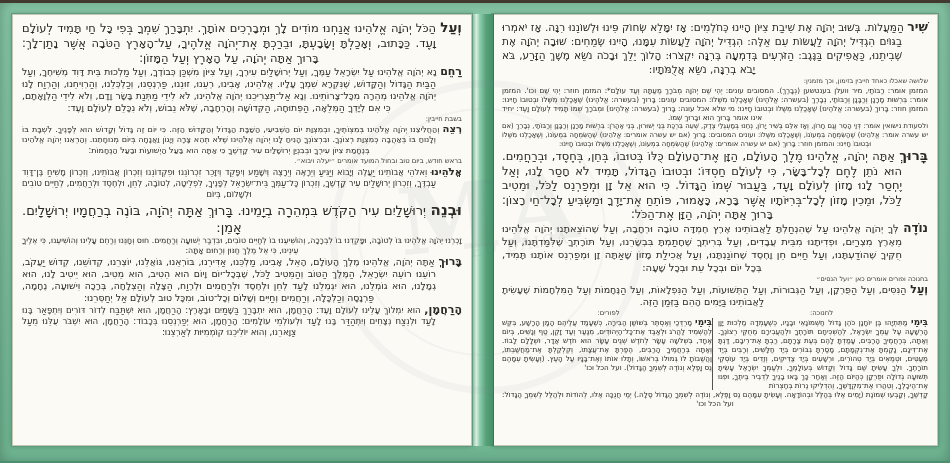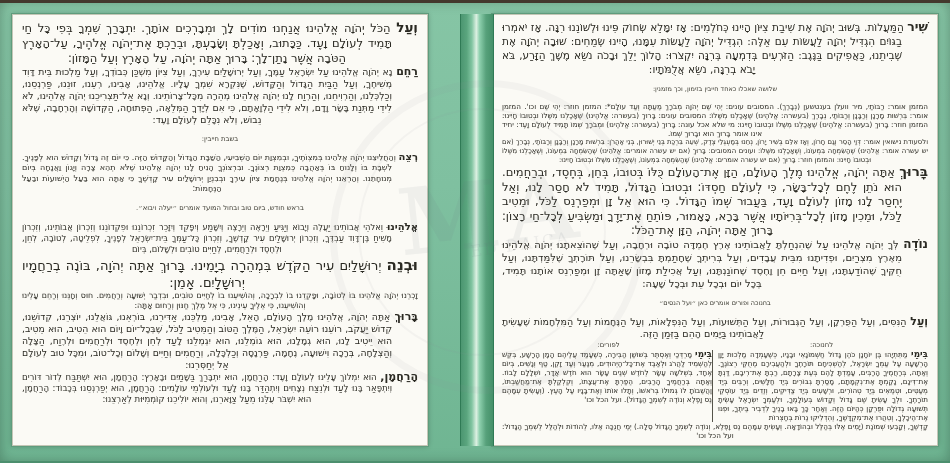--- a/index.html
+++ b/index.html
@@ -5,30 +5,30 @@
   html,body{margin:0;padding:0;background:#6d6d6d;}
   body{width:950px;height:463px;overflow:hidden;font-family:"DejaVu Sans",sans-serif;}
   .spread{position:relative;width:950px;height:463px;
     background:linear-gradient(180deg,#86c5a5 0%,#7fc0a0 40%,#6fb592 100%);
     box-shadow:inset 0 0 14px rgba(20,40,30,.35);}
   .edge-top{position:absolute;left:0;top:0;width:950px;height:3px;background:#43382d;}
   .edge-bottom{position:absolute;left:0;bottom:0;width:950px;height:2px;background:#4c8f6e;}
   .page{position:absolute;top:14px;height:432px;background:#fbfaf5;
     border:1px solid #c4c6b6;box-shadow:0 0 0 1px #5f9c7d,0 0 5px rgba(0,0,0,.28);
     box-sizing:border-box;direction:rtl;color:#2b2a23;overflow:hidden;padding:5px 9px 4px 9px;}
-  .page-left{left:12px;width:416px;}
+  .page-left{left:12px;width:460px;}
   .page-right{left:492px;width:446px;}
   .gutter{position:absolute;top:14px;left:460px;width:32px;height:432px;
     background:linear-gradient(90deg,#4c9671 0%,#5aa57e 18%,#82c5a2 34%,#dcf0e2 48%,#8ed0ae 58%,#57a17b 78%,#459069 100%);
     border-left:1px solid #2f7a55;border-right:1px solid #2f7a55;}
   p{margin:0;}
   .para{text-align:justify;text-align-last:center;}
   .hang{padding-right:26px;text-indent:-26px;}
   .lead{font-weight:bold;}
-  .rubric{text-align:center;color:#3c3b32;margin:9px 0;}
+  .rubric{color:#3c3b32;margin:1px 0;}
   
   .l-p1{font-size:11.5px;line-height:15px;} .l-p1 .lead{font-size:13.5px;}
   .l-p2{font-size:9.3px;line-height:12px;}  .l-p2 .lead{font-size:11px;}
   .l-r{font-size:6.8px;line-height:8px;}
   .l-p3{font-size:8px;line-height:10.4px;}  .l-p3 .lead{font-size:10px;}
   .l-p4{font-size:8.3px;line-height:11px;}  .l-p4 .lead{font-size:10px;}
   .l-p5{font-size:7px;line-height:9px;}
   .l-p6{font-size:7.8px;line-height:10px;}
   .l-p7{font-size:13px;line-height:17px;margin-top:2px;}   .l-p7 .lead{font-size:15px;}
   .l-p8{font-size:9.3px;line-height:12px;}  .l-p8 .lead{font-size:11px;}

